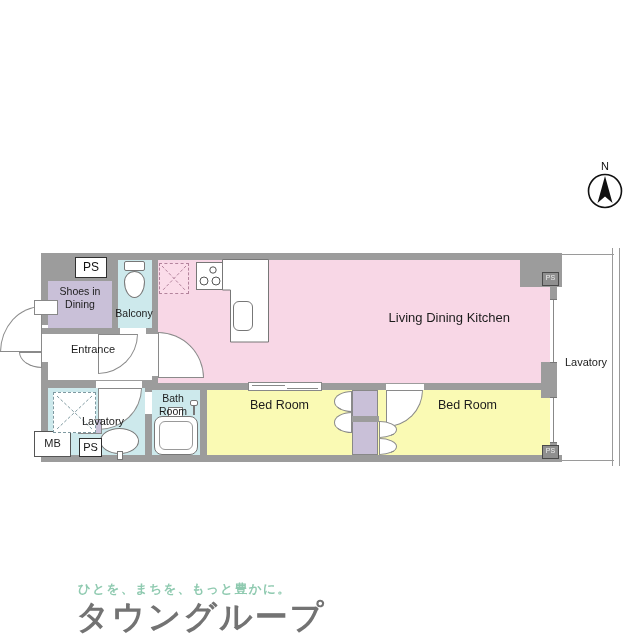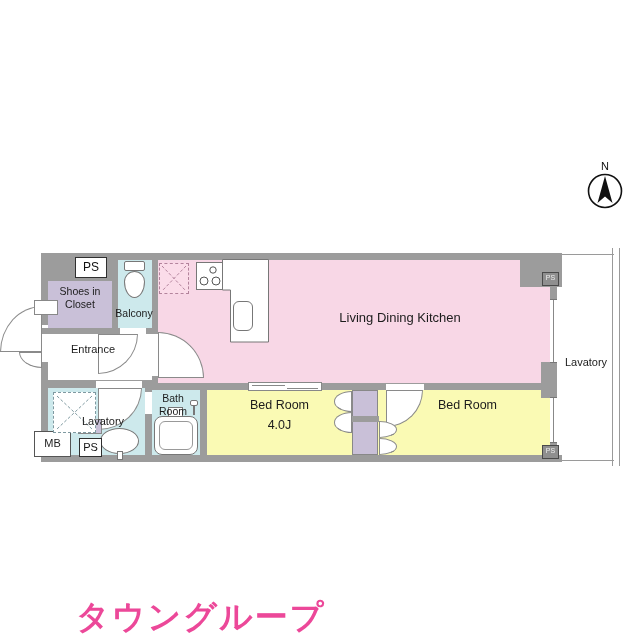--- a/index.html
+++ b/index.html
@@ -134,34 +134,34 @@
   <div class="abs" style="left:159px;top:421px;width:34px;height:29px;border:1px solid #999;border-radius:6px;z-index:15;"></div>
   <div class="fx" style="left:168px;top:407px;width:15px;height:10px;"></div>
   <div class="fx" style="left:190px;top:400px;width:8px;height:6px;border-radius:2px;z-index:16;"></div>
   <div class="abs" style="left:193px;top:406px;width:2px;height:9px;background:#777;z-index:16;"></div>
 
   <div class="bline" style="left:557px;top:254px;width:57px;height:1px;"></div>
   <div class="bline" style="left:557px;top:460px;width:57px;height:1px;"></div>
   <div class="bline" style="left:612px;top:248px;width:1px;height:218px;"></div>
   <div class="bline" style="left:619px;top:248px;width:1px;height:218px;"></div>
 
-  <div class="lbl" style="left:290px;top:310px;width:220px;font-size:13px;">
+  <div class="lbl" style="left:290px;top:310px;width:220px;font-size:13px;text-align:right;">
     <div>Living Dining Kitchen</div>
   </div>
   <div class="lbl" style="left:207px;top:398px;width:145px;font-size:12.5px;">
     <div>Bed Room</div>
-    <div style="margin-top:5px;">4.0J</div>
   </div>
   <div class="lbl" style="left:395px;top:398px;width:145px;font-size:12.5px;">
     <div>Bed Room</div>
   </div>
   <div class="lbl" style="left:48px;top:343px;width:90px;font-size:11px;">Entrance</div>
   <div class="lbl" style="left:112px;top:307px;width:44px;font-size:10.5px;">Balcony</div>
-  <div class="lbl" style="left:53px;top:285px;width:54px;font-size:10.5px;line-height:1.25;">Shoes in Closet</div>
+  <div class="lbl" style="left:53px;top:285px;width:54px;font-size:10.5px;line-height:1.25;">Shoes in Dining</div>
   <div class="lbl" style="left:153px;top:392px;width:40px;font-size:10.5px;line-height:1.25;">Bath Room</div>
   <div class="lbl" style="left:58px;top:415px;width:90px;font-size:11px;">Lavatory</div>
   <div class="lbl" style="left:557px;top:356px;width:58px;font-size:11px;">Lavatory</div>
 
   <div class="abs" style="left:0;top:578px;width:380px;height:62px;">
-    <div style="position:absolute;left:76px;top:17px;font-size:33px;color:#ec4899;font-weight:bold;letter-spacing:2px;">タウングループ</div>
+    <div style="position:absolute;left:78px;top:3px;font-size:12.5px;color:#8fcab0;letter-spacing:1.5px;font-weight:bold;">ひとを、まちを、もっと豊かに。</div>
+    <div style="position:absolute;left:76px;top:17px;font-size:33px;color:#737373;font-weight:bold;letter-spacing:2px;">タウングループ</div>
   </div>
 
 </div>
 
 </body></html>

